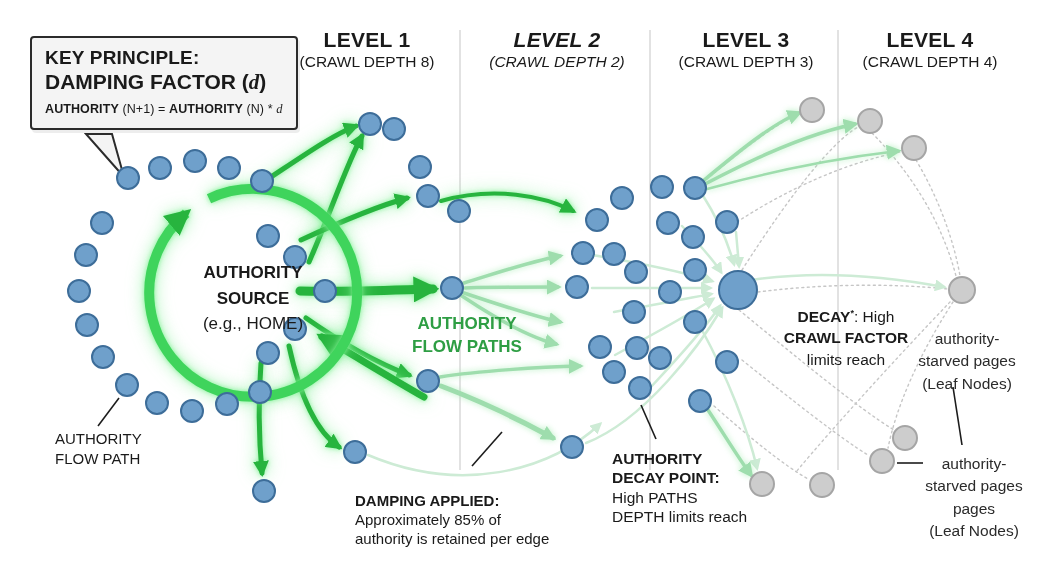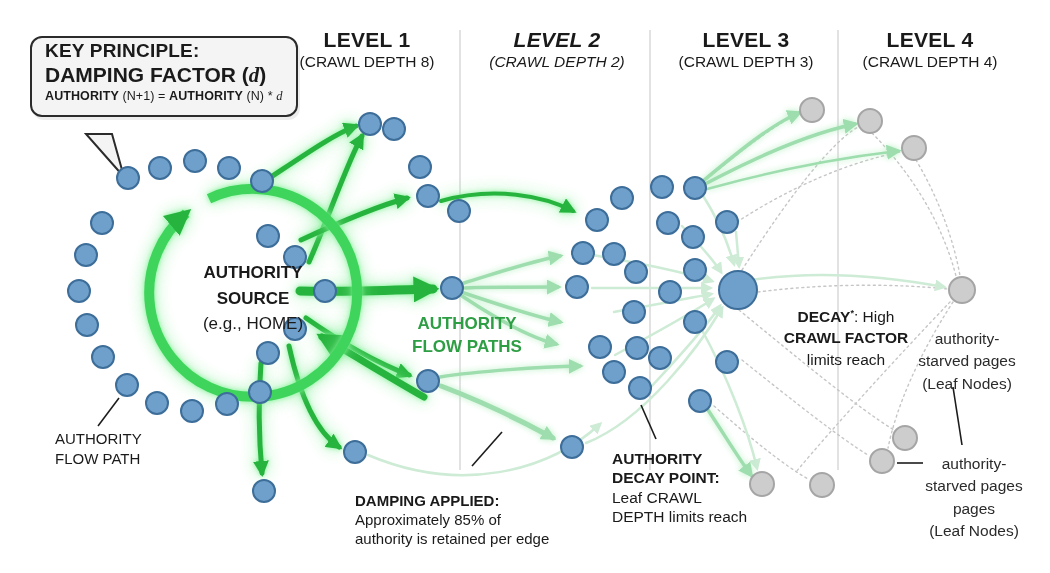--- a/index.html
+++ b/index.html
@@ -3,26 +3,26 @@
 <meta charset="utf-8">
 <style>
   html,body{margin:0;padding:0;background:#ffffff;}
   .stage{position:relative;width:1050px;height:573px;background:#fff;overflow:hidden;
          font-family:"Liberation Sans",sans-serif;color:#1a1a1a;}
   #graph{position:absolute;left:0;top:0;}
   .label{position:absolute;}
 
   
   .bubble{position:absolute;left:30px;top:36px;width:268px;box-sizing:border-box;
-          background:#f4f4f4;border:2.5px solid #2b2b2b;border-radius:12px;
-          padding:2px 13px 11px 13px;box-shadow:2px 3px 0 rgba(0,0,0,.07);}
+          background:#f4f4f4;border:2.5px solid #2b2b2b;border-radius:4px;
+          padding:9px 13px 11px 13px;box-shadow:2px 3px 0 rgba(0,0,0,.07);}
   .bubble .l1{display:block;font-size:19px;font-weight:bold;letter-spacing:.2px;}
   .bubble .l2{display:block;font-size:21px;font-weight:bold;margin-top:1px;}
   .var{font-family:"Liberation Serif",serif;font-style:italic;}
-  .bubble .l3{display:block;font-size:12.5px;margin-top:1px;letter-spacing:.1px;}
+  .bubble .l3{display:block;font-size:12.5px;margin-top:7px;letter-spacing:.1px;}
   .bubble .l3 b{font-weight:bold;}
 
   
   .level-header{position:absolute;top:28px;width:190px;text-align:center;}
   .lh1{left:272px;} .lh2{left:462px;font-style:italic;} .lh3{left:651px;} .lh4{left:835px;}
   .level-title{display:block;font-size:21px;font-weight:bold;letter-spacing:.3px;}
   .level-sub{display:block;font-size:15.5px;margin-top:1px;}
 
   
   .src-label{left:163px;top:260px;width:180px;text-align:center;line-height:1.5;}
@@ -236,21 +236,21 @@
 
   <div class="damping label">
     <span class="t">DAMPING APPLIED:</span>
     <span>Approximately 85% of</span>
     <span>authority is retained per edge</span>
   </div>
 
   <div class="decaypoint label">
     <span class="b">AUTHORITY</span>
     <span class="b">DECAY POINT:</span>
-    <span>Leaf CRAWL</span>
+    <span>High PATHS</span>
     <span>DEPTH limits reach</span>
   </div>
 
   <div class="decay label">
     <span class="row"><span class="b">DECAY</span><span class="sup">*</span><span>: High</span></span>
     <span class="row b">CRAWL FACTOR</span>
     <span class="row">limits reach</span>
   </div>
 
   <div class="leaf1 label">

